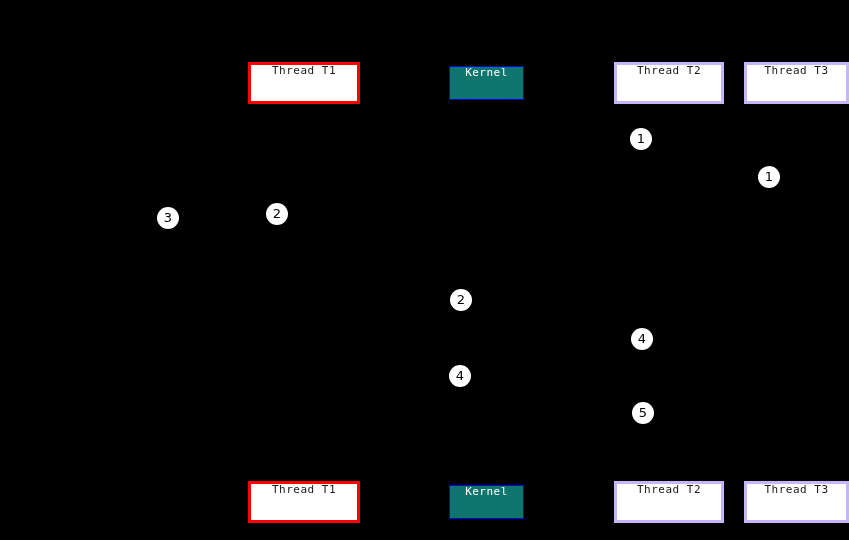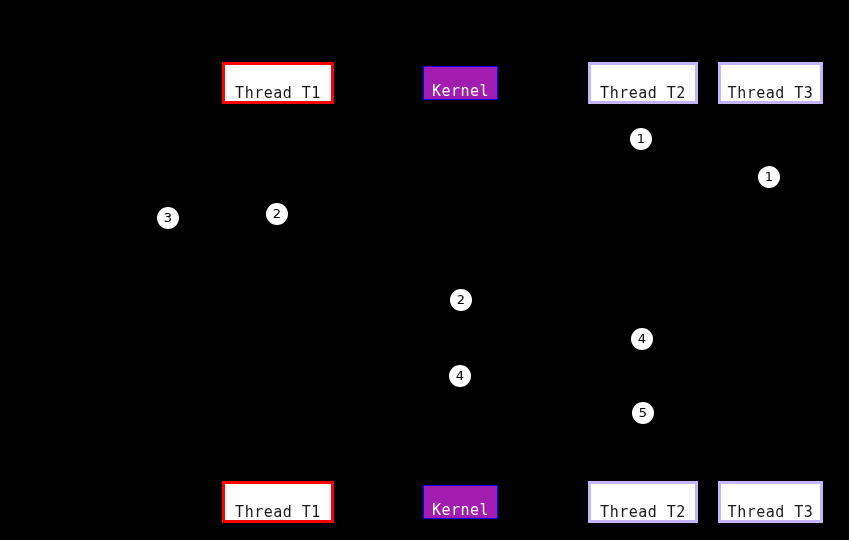--- a/index.html
+++ b/index.html
@@ -20,40 +20,41 @@
   }
   .lifeline {
     position: absolute;
     width: 1px;
     background: #000000;
   }
   .participant {
     position: absolute;
     box-sizing: border-box;
     display: flex;
-    align-items: flex-end;
+    align-items: flex-start;
     justify-content: center;
     font-family: "DejaVu Sans Mono", monospace;
-    font-size: 15px;
+    font-size: 11px;
     letter-spacing: 0.5px;
     white-space: nowrap;
     line-height: 1;
+    margin-left: 26px;
   }
   .participant.style-red {
     background: #ffffff;
     border: 3px solid #ff0000;
     color: #1a1a1a;
   }
   .participant.style-blue-outline {
     background: #ffffff;
     border: 3px solid #c4b5fd;
     color: #1a1a1a;
   }
   .participant.style-blue-fill {
-    background: #a21caf;
+    background: #0f766e;
     border: 1px solid #0000ff;
     color: #ffffff;
   }
   .msg-arrow {
     position: absolute;
     height: 1px;
     background: #000000;
     transform-origin: 0 0;
   }
   .step-badge {

